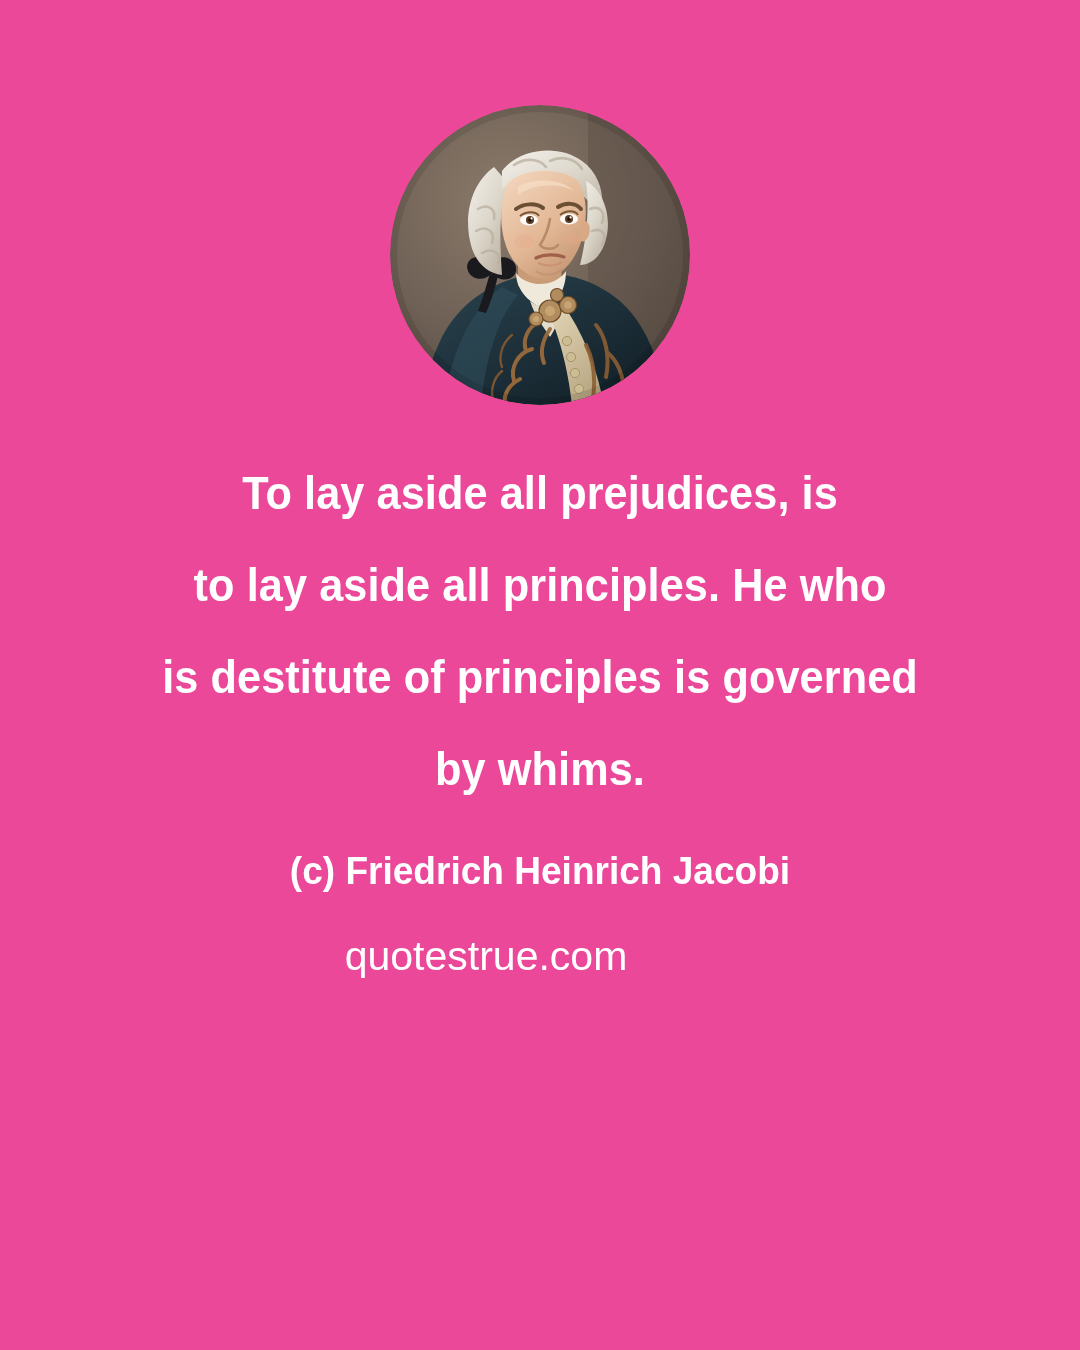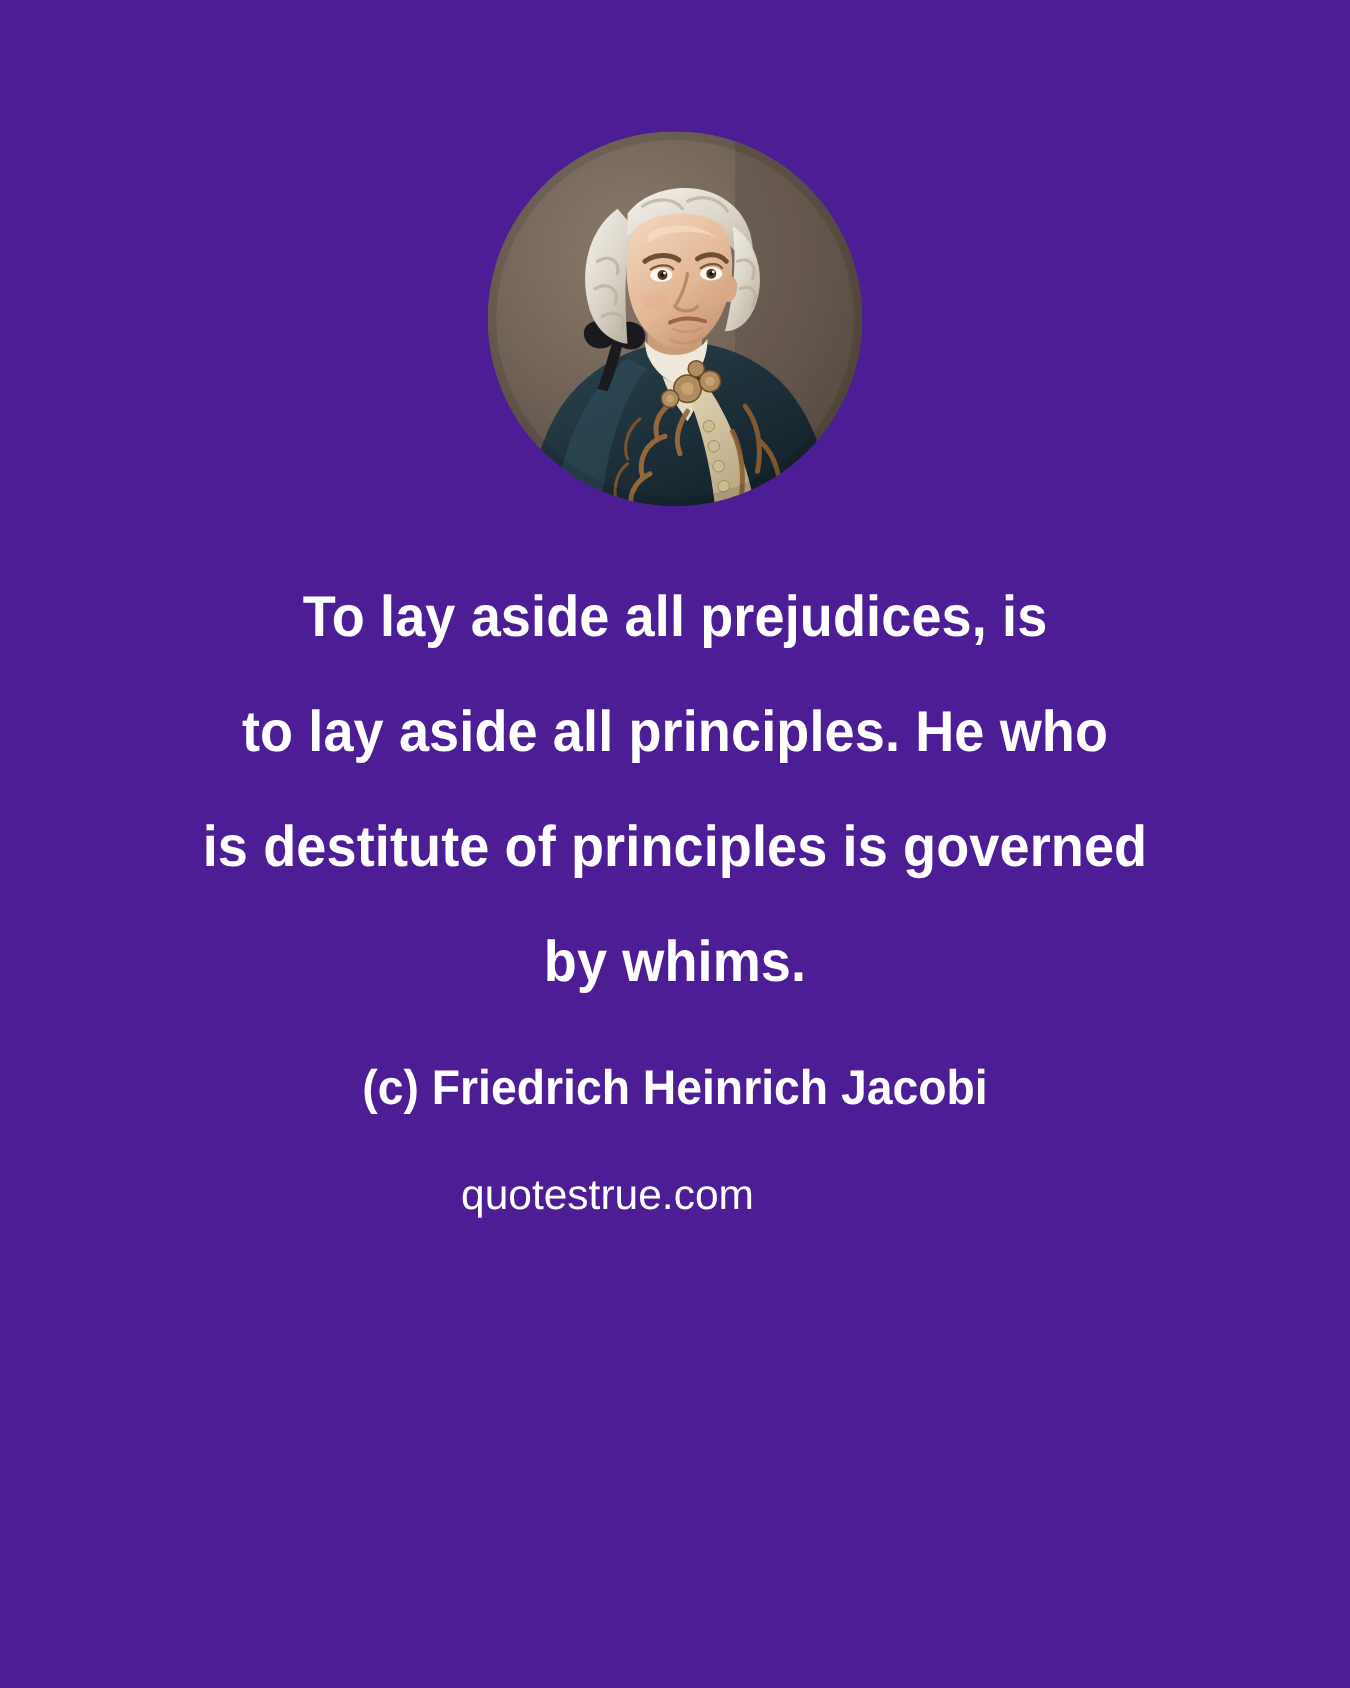--- a/index.html
+++ b/index.html
@@ -10,21 +10,21 @@
     width: 1080px;
     height: 1350px;
     overflow: hidden;
     font-family: "Liberation Sans", sans-serif;
   }
 
   #quote-card {
     position: relative;
     width: 1080px;
     height: 1350px;
-    background: #4c1d95;
+    background: #ec4899;
     box-sizing: border-box;
     display: flex;
     flex-direction: column;
     align-items: center;
   }
 
   
   #portrait-wrap {
     position: absolute;
     left: 390px;
@@ -76,21 +76,21 @@
 
   
   #site {
     position: absolute;
     top: 928px;
     left: 0;
     width: 972px;
     text-align: center;
     color: #FFFFFF;
     font-family: "Liberation Sans", sans-serif;
-    font-size: 34px;
+    font-size: 41px;
     font-weight: 500;
     line-height: 56px;
   }
 </style>
 </head>
 <body>
 
 <div id="quote-card">
 
   <div id="portrait-wrap">

